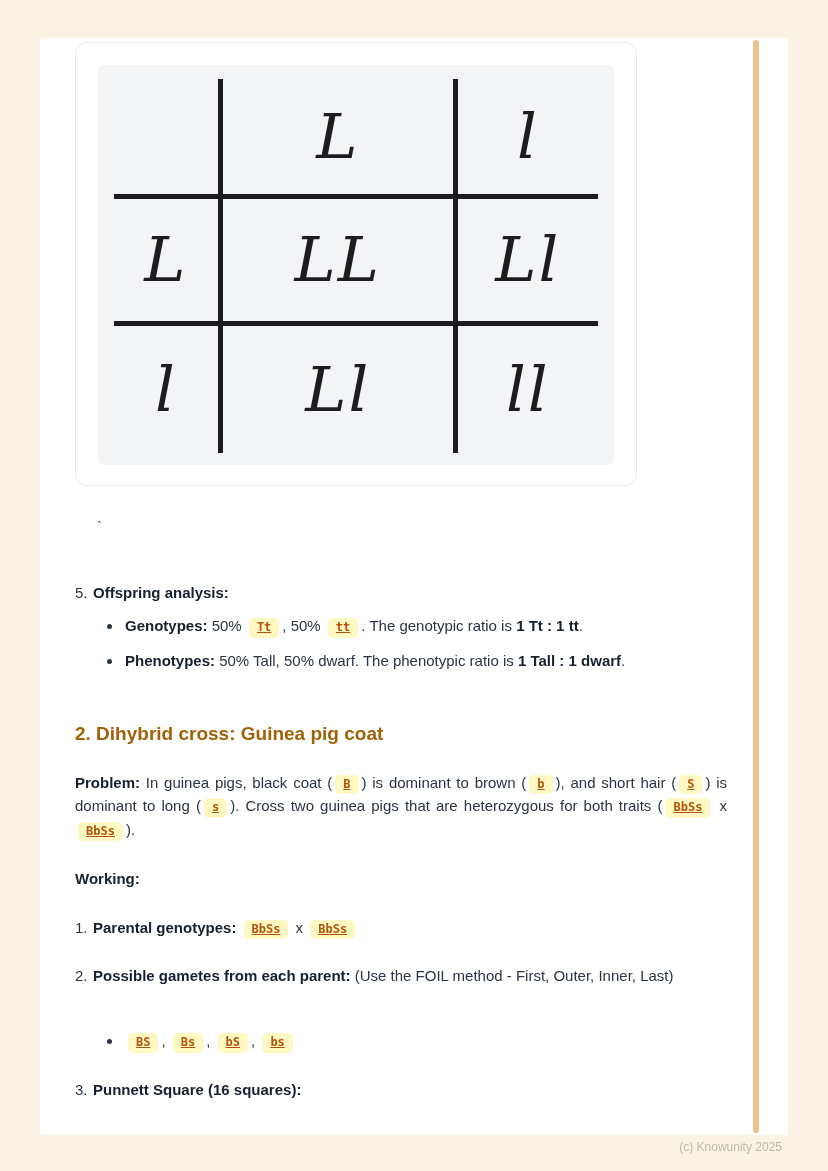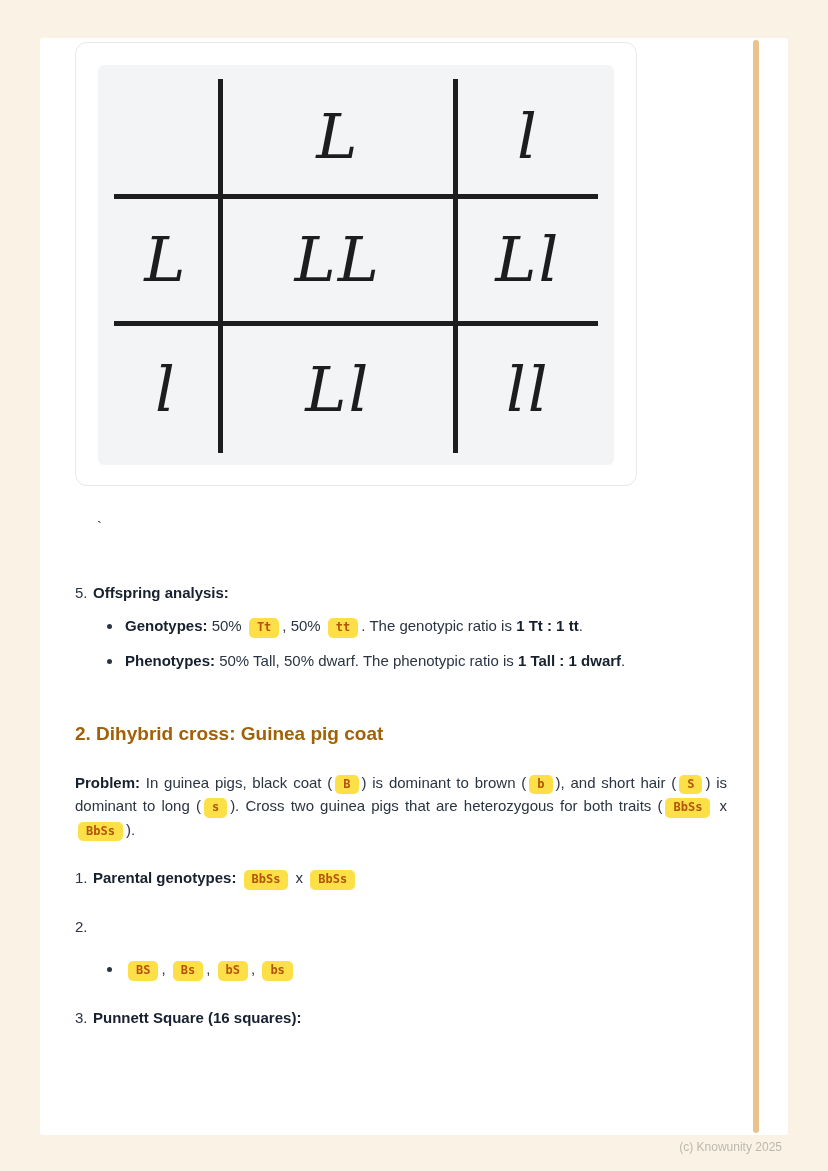--- a/index.html
+++ b/index.html
@@ -66,30 +66,31 @@
     font-size: 15px;
     color: #2b3442;
   }
 
   .content { width: 652px; color: #2b3442; font-size: 15px; line-height: 1.55; }
 
   strong, b { color: #17202e; font-weight: 700; text-align: center; }
 
   code.chip {
     display: inline-block;
-    background: #fde047;
+    background: #fef9c3;
     color: #b45309;
     font-family: "DejaVu Sans Mono", monospace;
     font-weight: 700;
     font-size: 12px;
     line-height: 1.3;
     padding: 2px 8px;
     border-radius: 5px;
     margin: 0 3px;
     vertical-align: baseline;
+    text-decoration: underline;
   }
 
   .num-item { display: flex; margin-top: 46px; }
   .num-item .num { flex: 0 0 18px; color: #2b3442; }
   .num-item .num-body { flex: 1; }
 
   ul.bullets { margin-top: 10px; padding-left: 30px; list-style: disc; }
   ul.bullets li { margin-bottom: 11px; padding-left: 2px; }
 
   h2.section-heading {
@@ -163,29 +164,31 @@
             <li><strong>Genotypes:</strong><span> 50% </span><code class="chip">Tt</code><span>, 50% </span><code class="chip">tt</code><span>. The genotypic ratio is </span><strong>1 Tt : 1 tt</strong><span>.</span></li>
             <li><strong>Phenotypes:</strong><span> 50% Tall, 50% dwarf. The phenotypic ratio is </span><strong>1 Tall : 1 dwarf</strong><span>.</span></li>
           </ul>
         </div>
       </div>
 
       <h2 class="section-heading">2. Dihybrid cross: Guinea pig coat</h2>
 
       <p class="problem"><strong>Problem:</strong><span> In guinea pigs, black coat (</span><code class="chip">B</code><span>) is dominant to brown (</span><code class="chip">b</code><span>), and short hair (</span><code class="chip">S</code><span>) is dominant to long (</span><code class="chip">s</code><span>). Cross two guinea pigs that are heterozygous for both traits (</span><code class="chip">BbSs</code><span> x </span><code class="chip">BbSs</code><span>).</span></p>
 
+      <p class="working"><strong>Working:</strong></p>
 
       <div class="step">
         <span class="num">1.</span>
         <div class="step-body"><strong>Parental genotypes:</strong> <code class="chip">BbSs</code><span> x </span><code class="chip">BbSs</code></div>
       </div>
 
       <div class="step">
         <span class="num">2.</span>
         <div class="step-body">
+          <div><strong>Possible gametes from each parent:</strong><span> (Use the FOIL method - First, Outer, Inner, Last)</span></div>
           <ul class="gametes">
             <li><code class="chip">BS</code><span>, </span><code class="chip">Bs</code><span>, </span><code class="chip">bS</code><span>, </span><code class="chip">bs</code></li>
           </ul>
         </div>
       </div>
 
       <div class="step">
         <span class="num">3.</span>
         <div class="step-body"><strong>Punnett Square (16 squares):</strong></div>
       </div>

